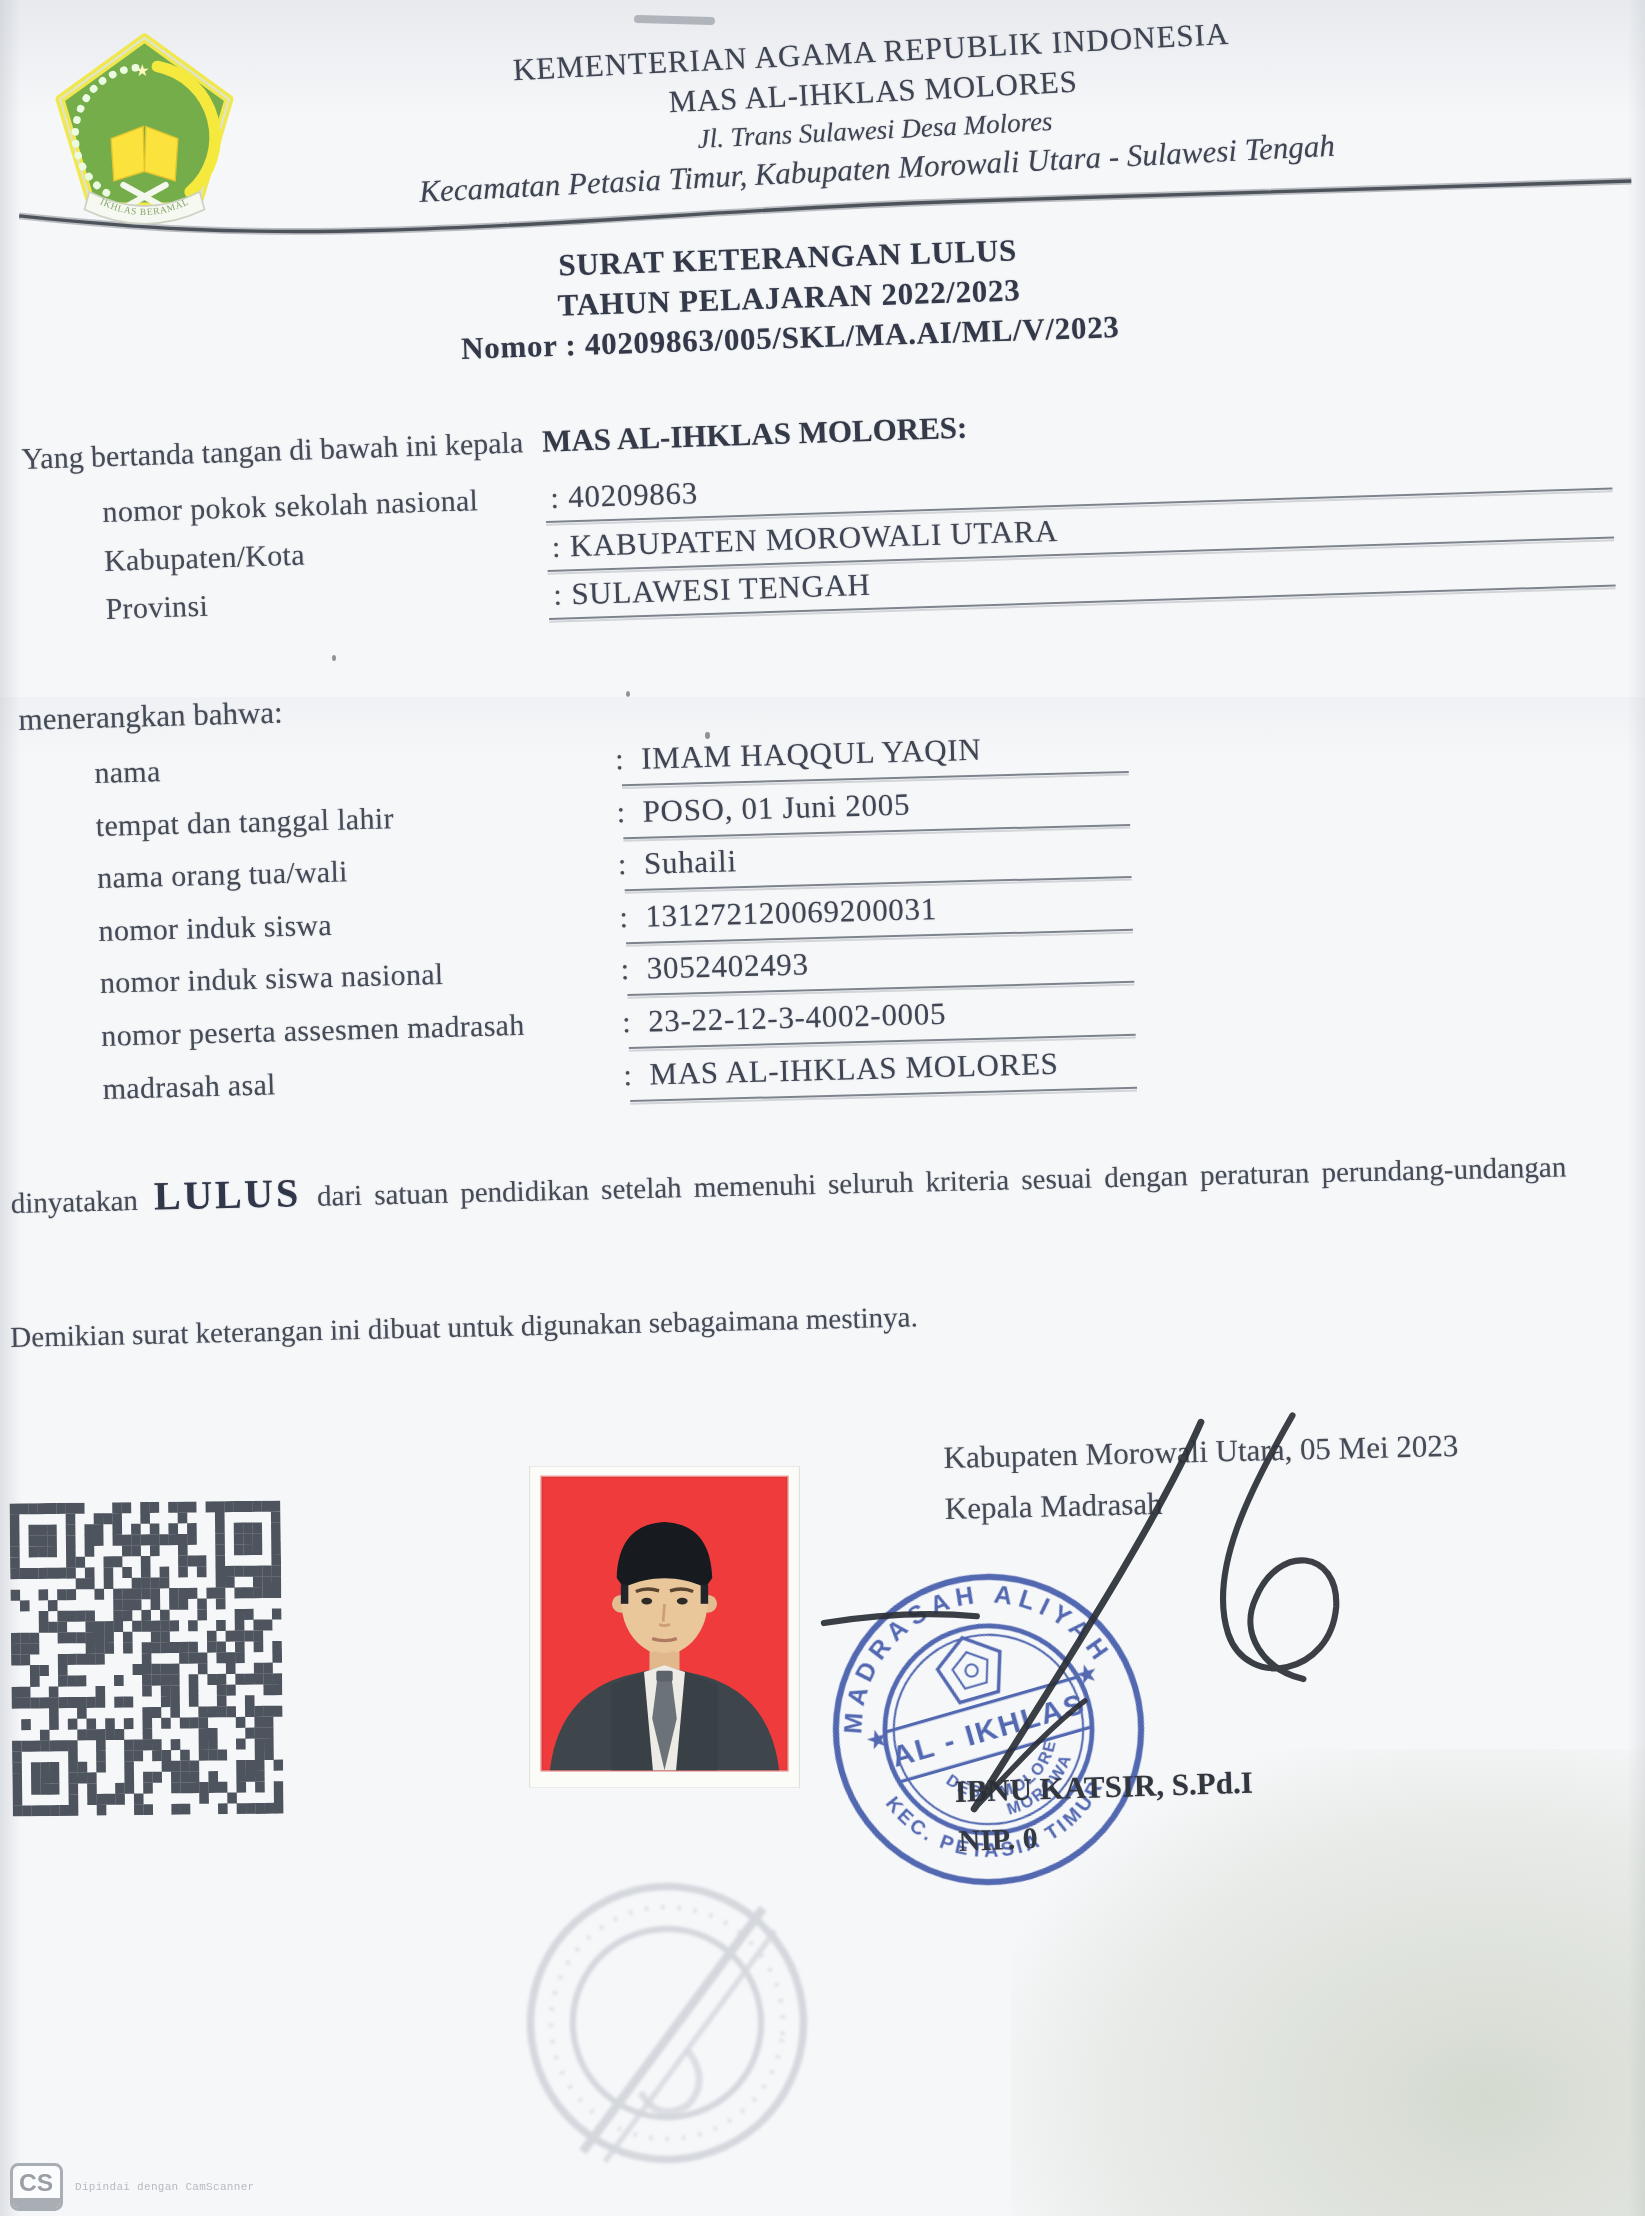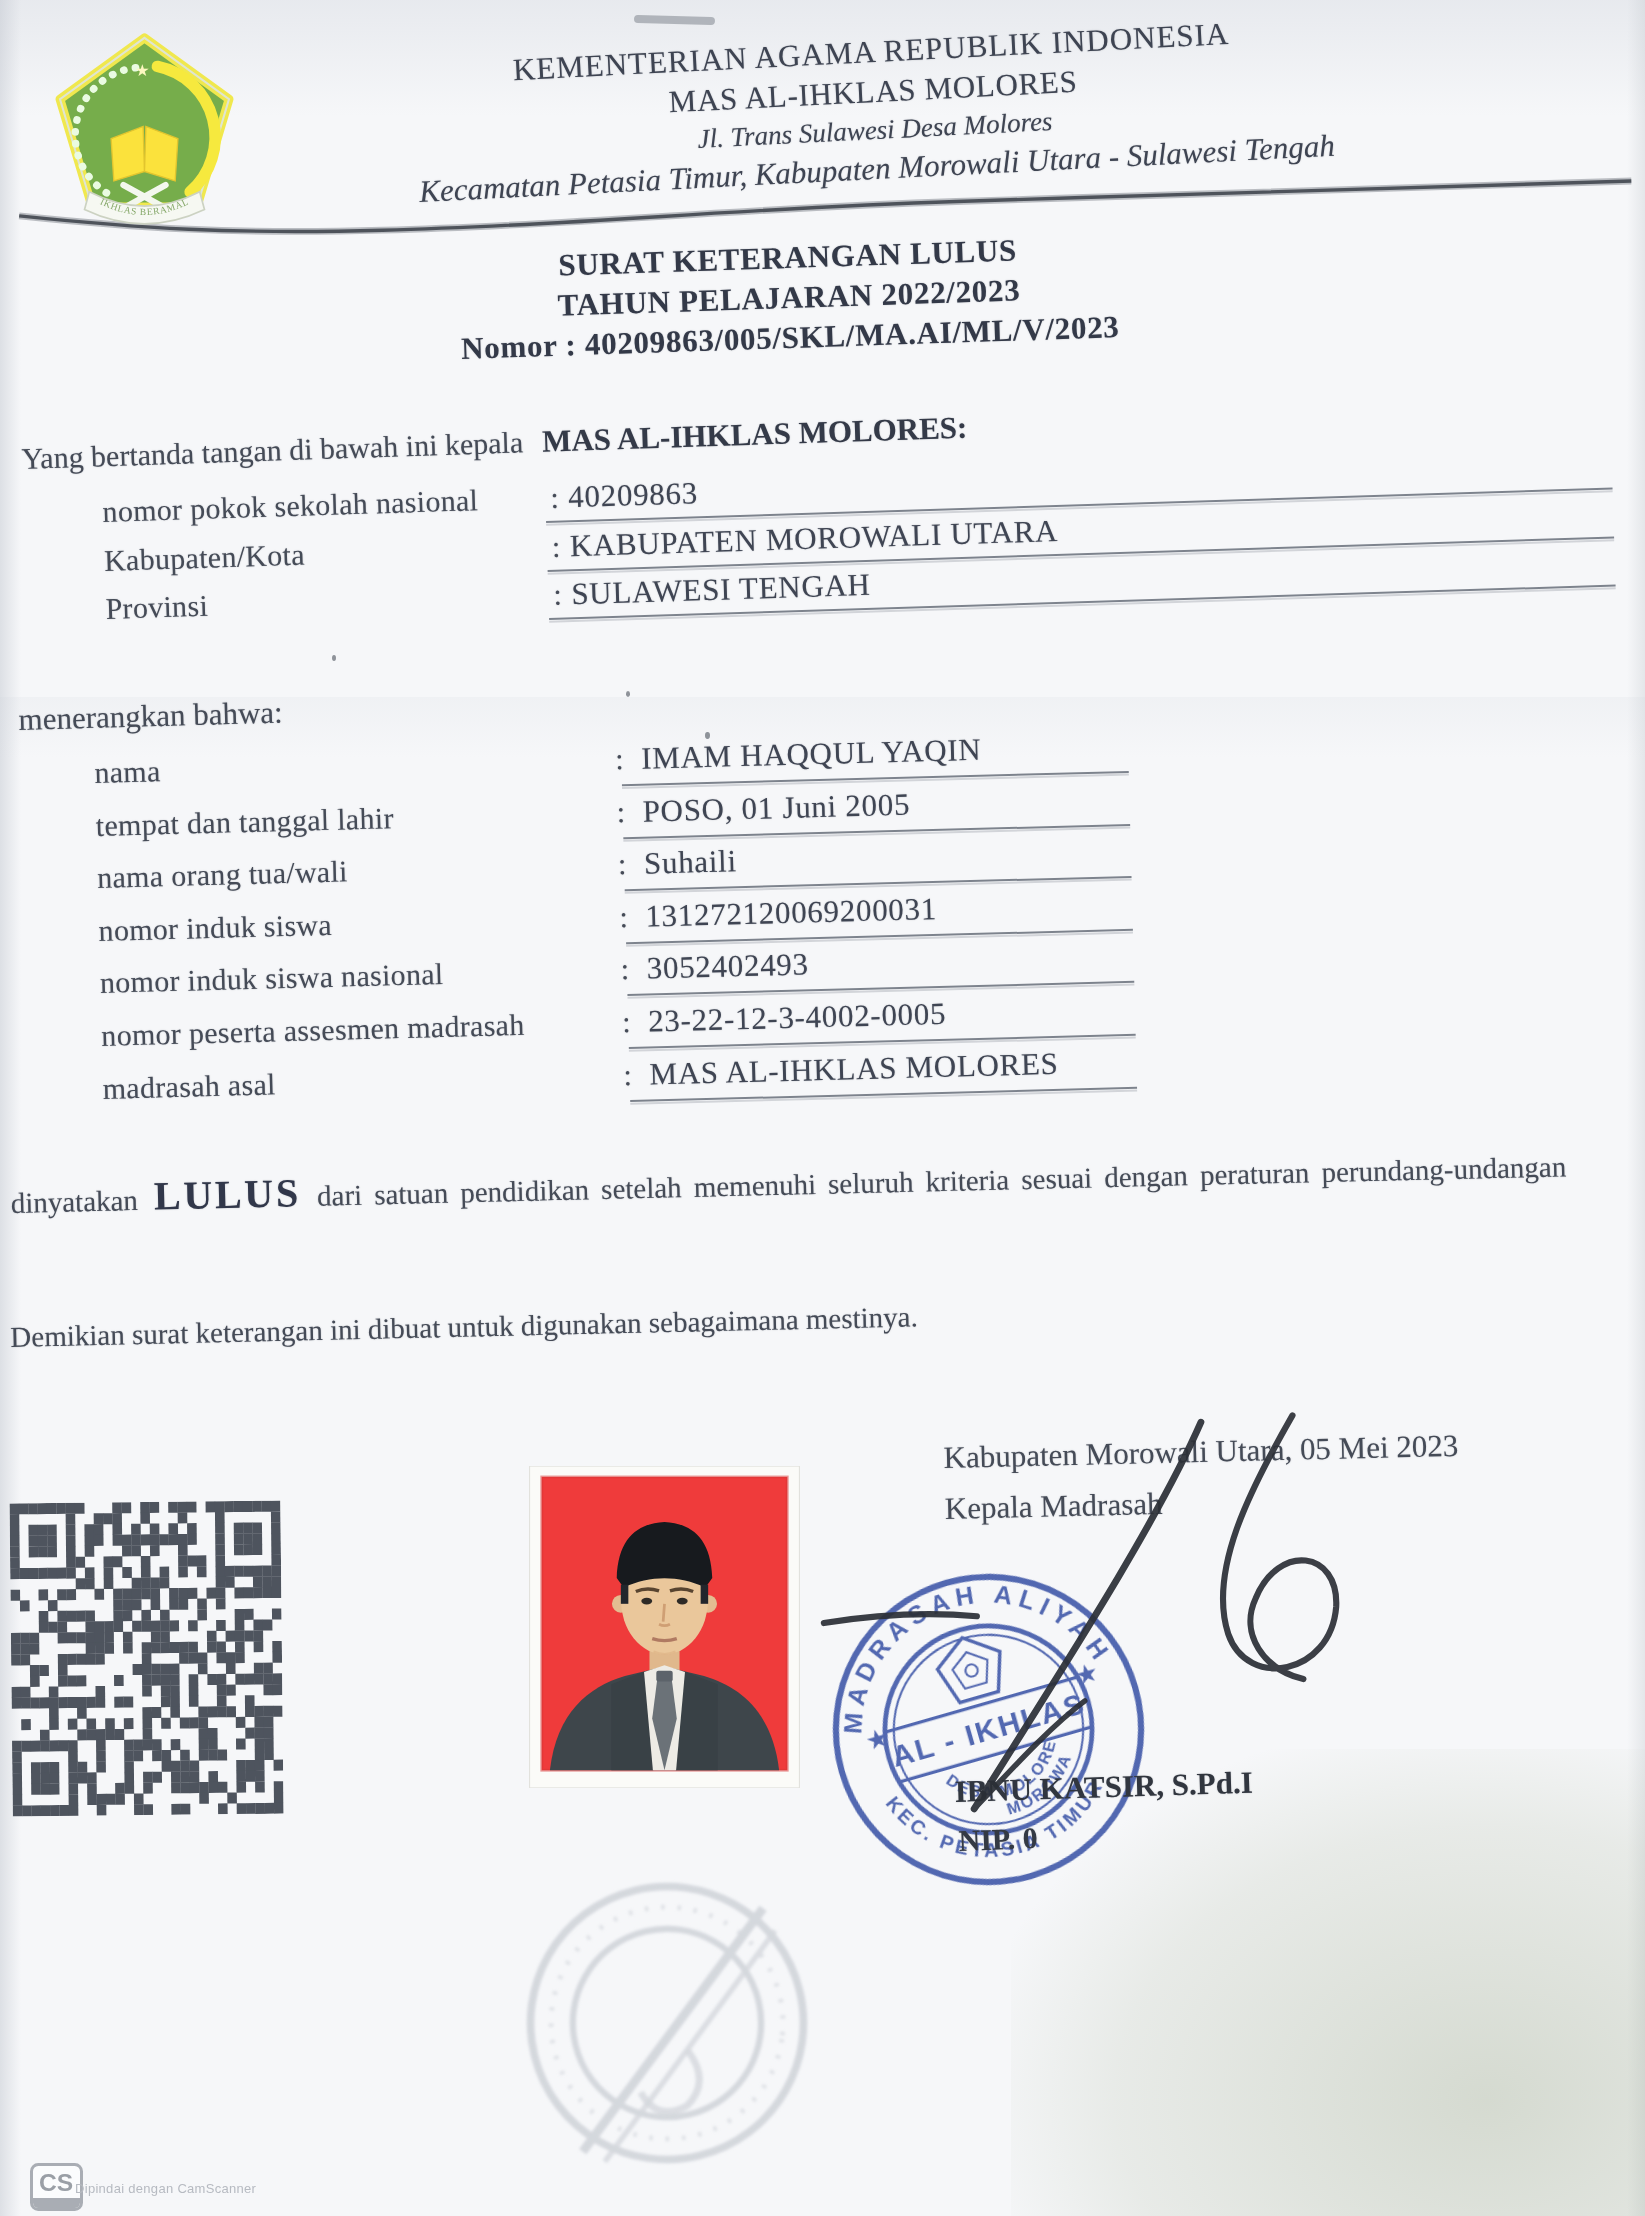--- a/index.html
+++ b/index.html
@@ -66,23 +66,23 @@
   .sign-name{left:954px;top:1774px;font-size:31px;font-weight:bold;color:#31363f;transform:rotate(-1.8deg);transform-origin:left top;z-index:5;}
   .sign-nip{left:958px;top:1824px;font-size:30px;font-weight:bold;color:#343a44;transform:rotate(-2.2deg);transform-origin:left top;z-index:5;}
 
   .qr{position:absolute;left:11px;top:1502px;width:271px;height:313px;z-index:2;transform:rotate(-.6deg);}
   .photo{position:absolute;left:529px;top:1466px;width:271px;height:322px;z-index:2;}
   .stamp{position:absolute;left:825px;top:1566px;width:327px;height:327px;z-index:3;transform:rotate(-16deg);opacity:.88;mix-blend-mode:multiply;}
   .sig-svg{position:absolute;left:0;top:0;width:1645px;height:2216px;z-index:6;pointer-events:none;}
   .ghost{position:absolute;left:521px;top:1877px;width:292px;height:292px;z-index:1;opacity:.34;filter:blur(1.7px);mix-blend-mode:multiply;}
 
   .cs-badge{position:absolute;left:9.6px;top:2163px;width:53px;height:48px;border:3.4px solid #a9adb4;border-radius:8.2px;z-index:7;
-            color:#9a9fa6;font-family:"Liberation Sans",sans-serif;font-weight:bold;font-size:24.6px;text-align:center;line-height:33px;background:rgba(255,255,255,.6);overflow:hidden;margin-left:20px;}
+            color:#9a9fa6;font-family:"Liberation Sans",sans-serif;font-weight:bold;font-size:24.6px;text-align:center;line-height:33px;background:rgba(255,255,255,.6);overflow:hidden;}
   .cs-badge .bar{position:absolute;left:0;bottom:0;width:100%;height:10.2px;background:#a9adb4;}
-  .cs-text{position:absolute;left:75px;top:2181px;font-family:Liberation Sans, sans-serif;font-size:13px;color:#b6bac1;letter-spacing:0.3px;z-index:7;}
+  .cs-text{position:absolute;left:75px;top:2181px;font-family:Liberation Mono, monospace;font-size:11px;color:#b6bac1;letter-spacing:0.3px;z-index:7;}
 </style>
 </head>
 <body>
 
 <div class="page">
 
   <div class="shade shade-top"></div>
   <div class="shade shade-left"></div>
   <div class="shade shade-right"></div>
   <div class="shade shade-mid"></div>

